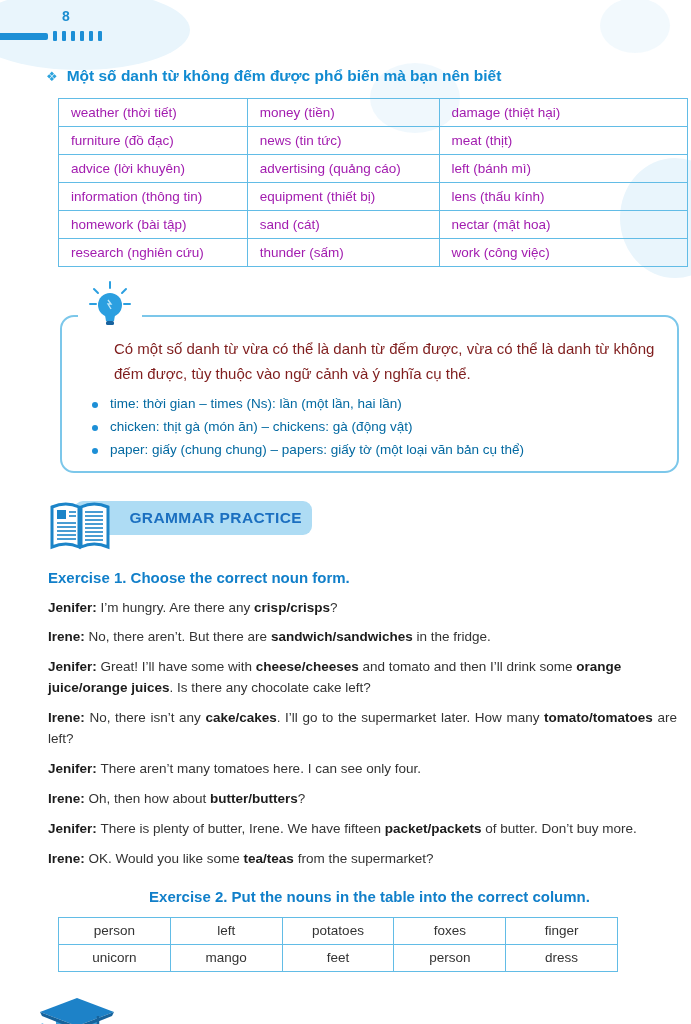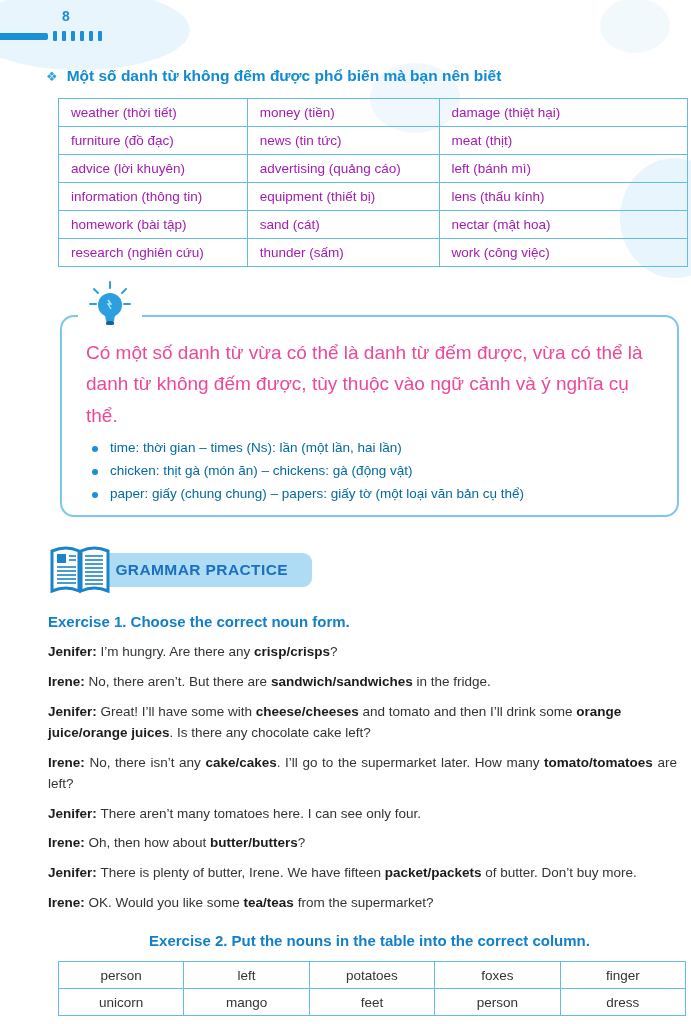--- a/index.html
+++ b/index.html
@@ -33,40 +33,40 @@
 
   
   table.noun-table { border-collapse: collapse; margin: 13px 0 0 58px; width: 630px; table-layout: fixed; }
   table.noun-table td { border: 1.5px solid #62bce6; font-size: 13.5px; color: #a21caf; padding: 5px 12px; height: 28px; }
   table.noun-table col.c1 { width: 30%; } table.noun-table col.c2 { width: 30.5%; } table.noun-table col.c3 { width: 39.5%; }
 
   
   .tip-wrap { position: relative; margin: 48px 12px 0 60px; }
   .tip-box { border: 2px solid #7cc7ea; border-radius: 14px; padding: 20px 22px 14px 24px; background: transparent; }
   .bulb-holder { position: absolute; top: -38px; left: 18px; width: 64px; height: 62px; background: #fff; display: flex; align-items: center; justify-content: center; }
-  .tip-intro { font-size: 19px; line-height: 1.65; color: #ec4899; }
+  .tip-intro { font-size: 15px; line-height: 1.65; color: #7f1d1d; margin-left: 28px; }
   ul.tip-list { list-style: none; margin-top: 9px; }
   ul.tip-list li { font-size: 13.5px; color: #0369a1; padding-left: 24px; position: relative; margin-top: 8px; }
   ul.tip-list li::before { content: ""; position: absolute; left: 6px; top: 6px; width: 6px; height: 6px; border-radius: 50%; background: #1d8fd6; }
 
   
   .gp-wrap { position: relative; margin: 26px 0 0 48px; height: 54px; }
-  .gp-pill { position: absolute; left: 26px; top: 10px; width: 238px; height: 34px; background: #aedcf4; border-radius: 9px; display: flex; align-items: center; justify-content: flex-end; padding-right: 24px; }
+  .gp-pill { position: absolute; left: 26px; top: 2px; width: 238px; height: 34px; background: #aedcf4; border-radius: 9px; display: flex; align-items: center; justify-content: flex-end; padding-right: 10px; }
   .gp-label { color: #1b6fc0; font-weight: bold; font-size: 15.5px; letter-spacing: .4px; }
   .gp-book { position: absolute; left: 0; top: 0; width: 64px; height: 54px; }
 
   
   .exercise-title { margin: 16px 0 0 48px; color: #117fc9; font-weight: bold; font-size: 15px; }
   .dialogue { margin: 12px 14px 0 48px; }
   .dialogue p { font-size: 13.5px; line-height: 1.55; margin-top: 9px; color: #333; }
   .dialogue p.justify { text-align: justify; }
   .dialogue strong.speaker { color: #1c1c1c; }
   .dialogue strong { color: #1c1c1c; }
 
-  table.word-table { border-collapse: collapse; margin: 12px 0 0 58px; width: 628px; table-layout: fixed; }
+  table.word-table { border-collapse: collapse; margin: 12px 0 0 58px; width: 560px; table-layout: fixed; }
   table.word-table td { border: 1.5px solid #62bce6; font-size: 13.5px; color: #333; text-align: center; padding: 5px 6px; height: 27px; }
 
   
   .footer { position: relative; margin-top: 24px; height: 60px; }
   .footer-cap { position: absolute; left: 34px; top: -4px; width: 86px; height: 64px; }
 </style>
 </head>
 <body>
 
 <div class="page">

